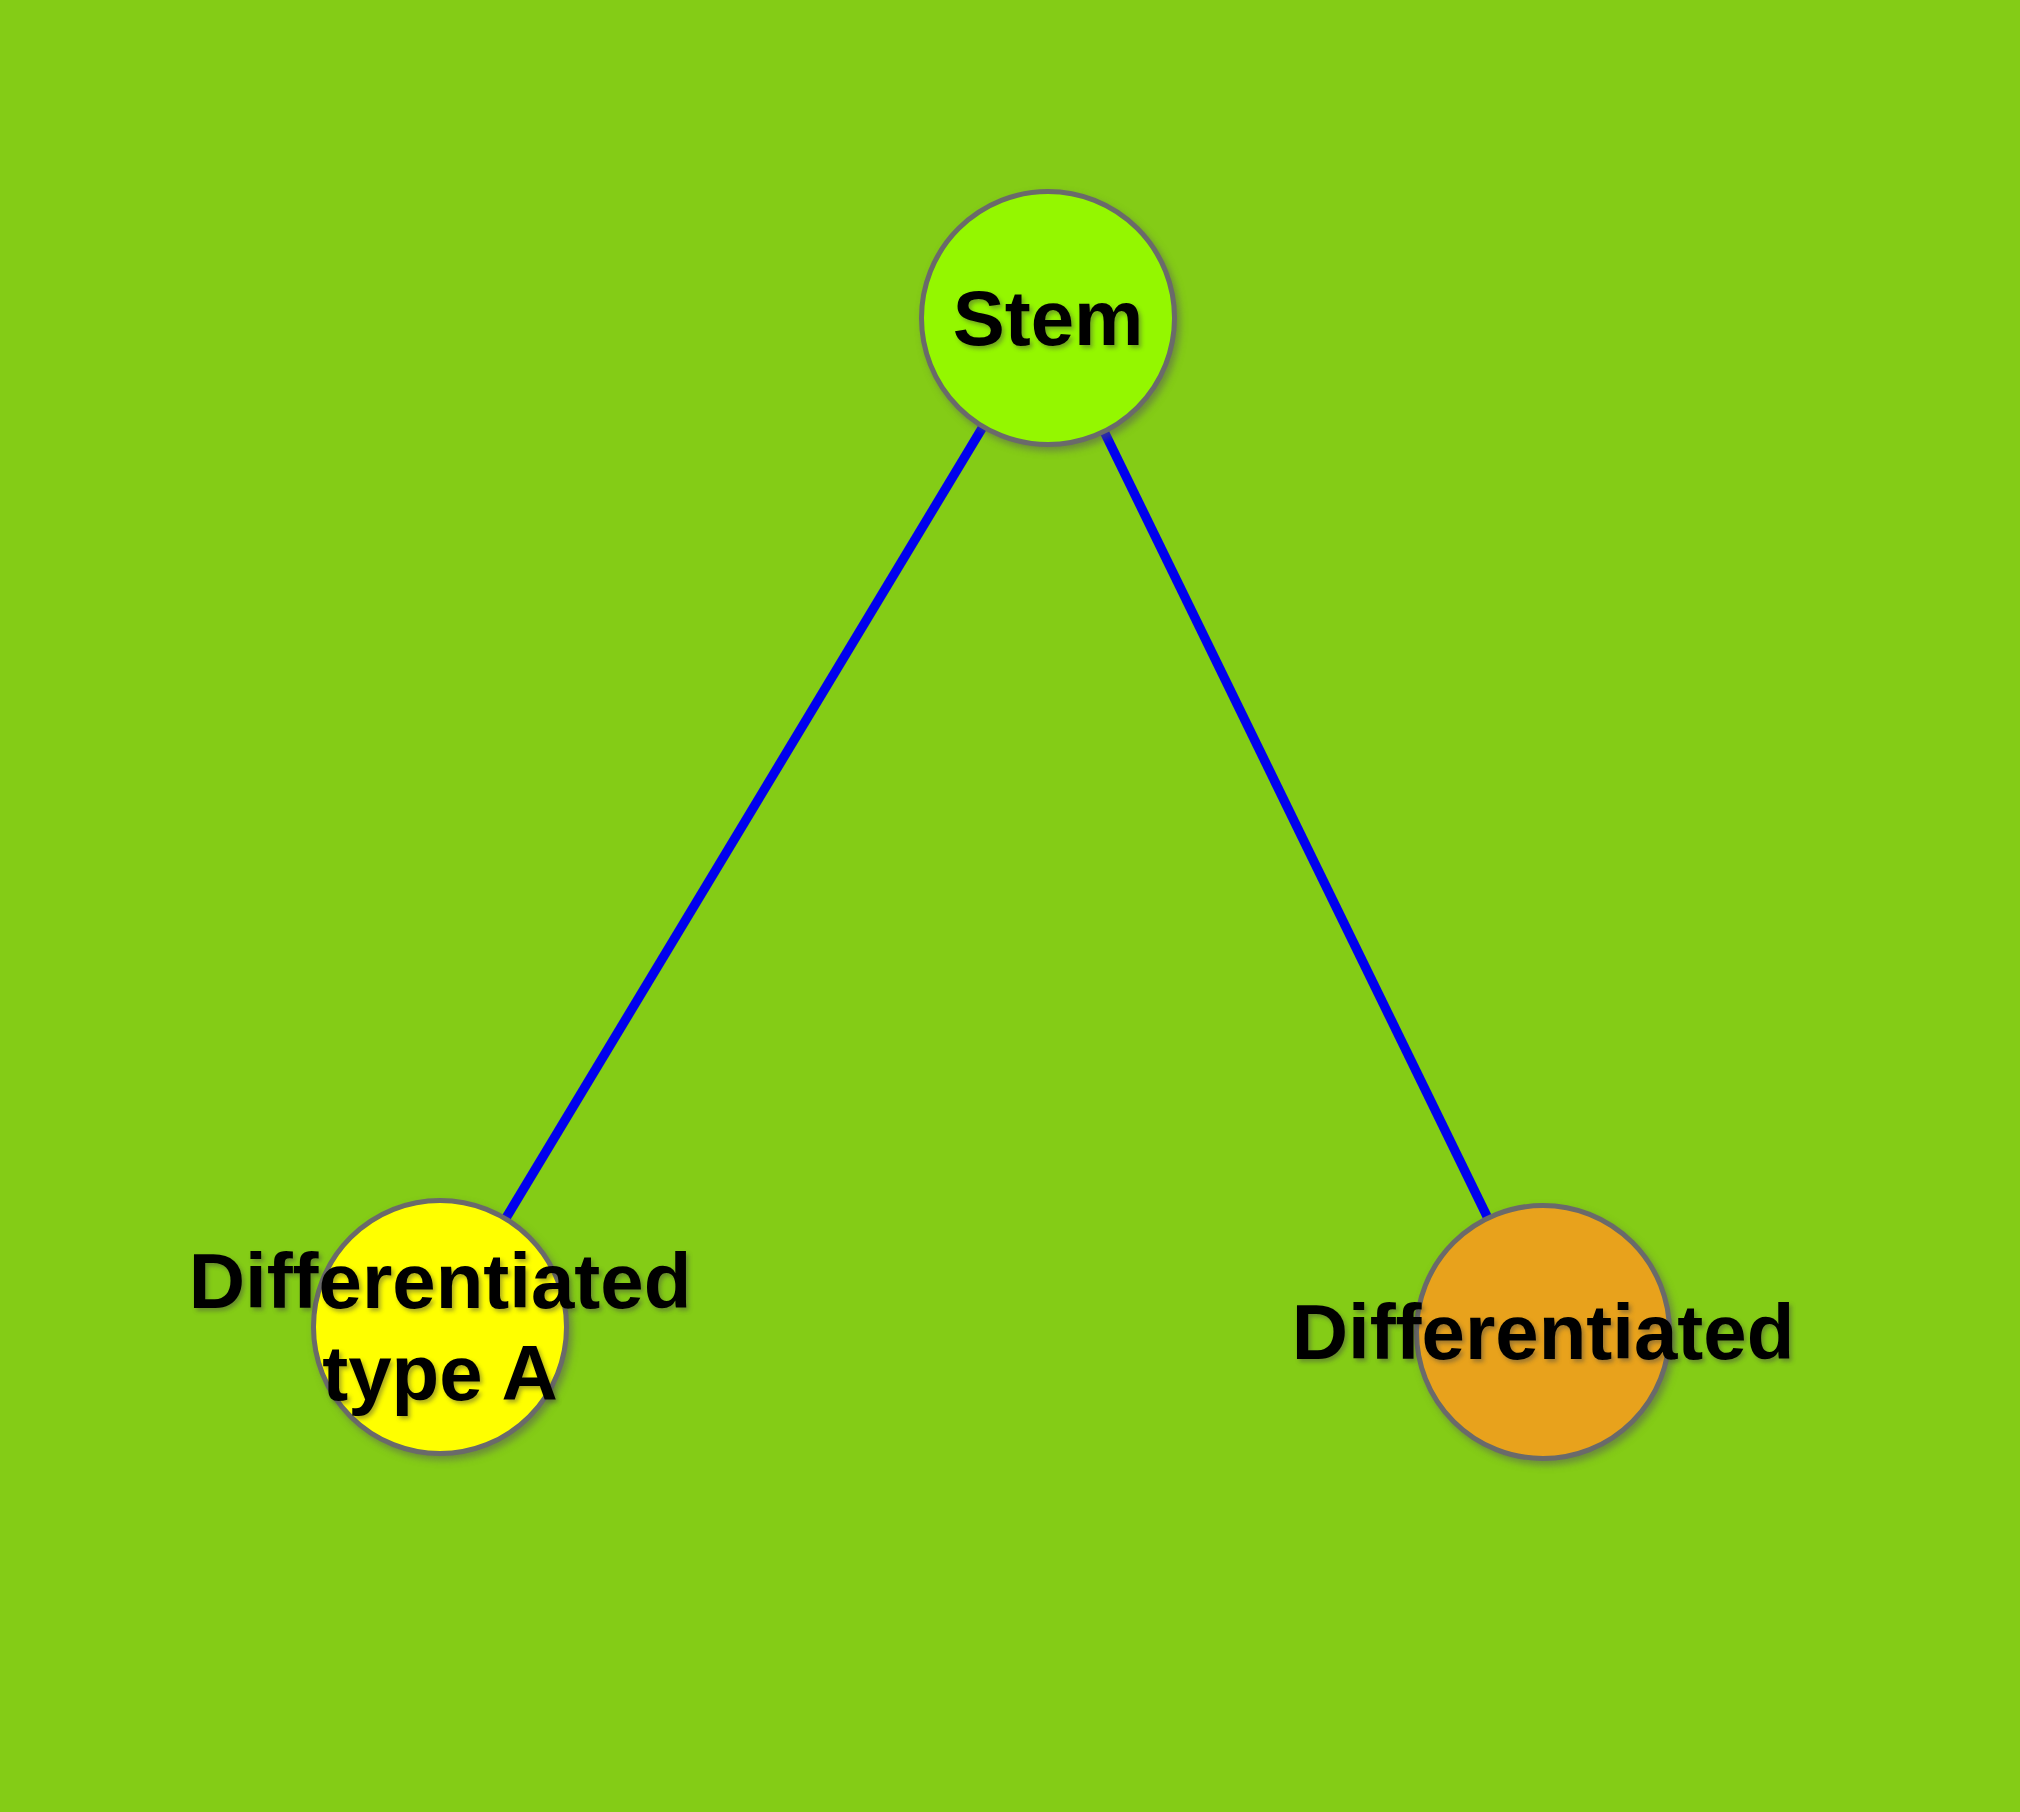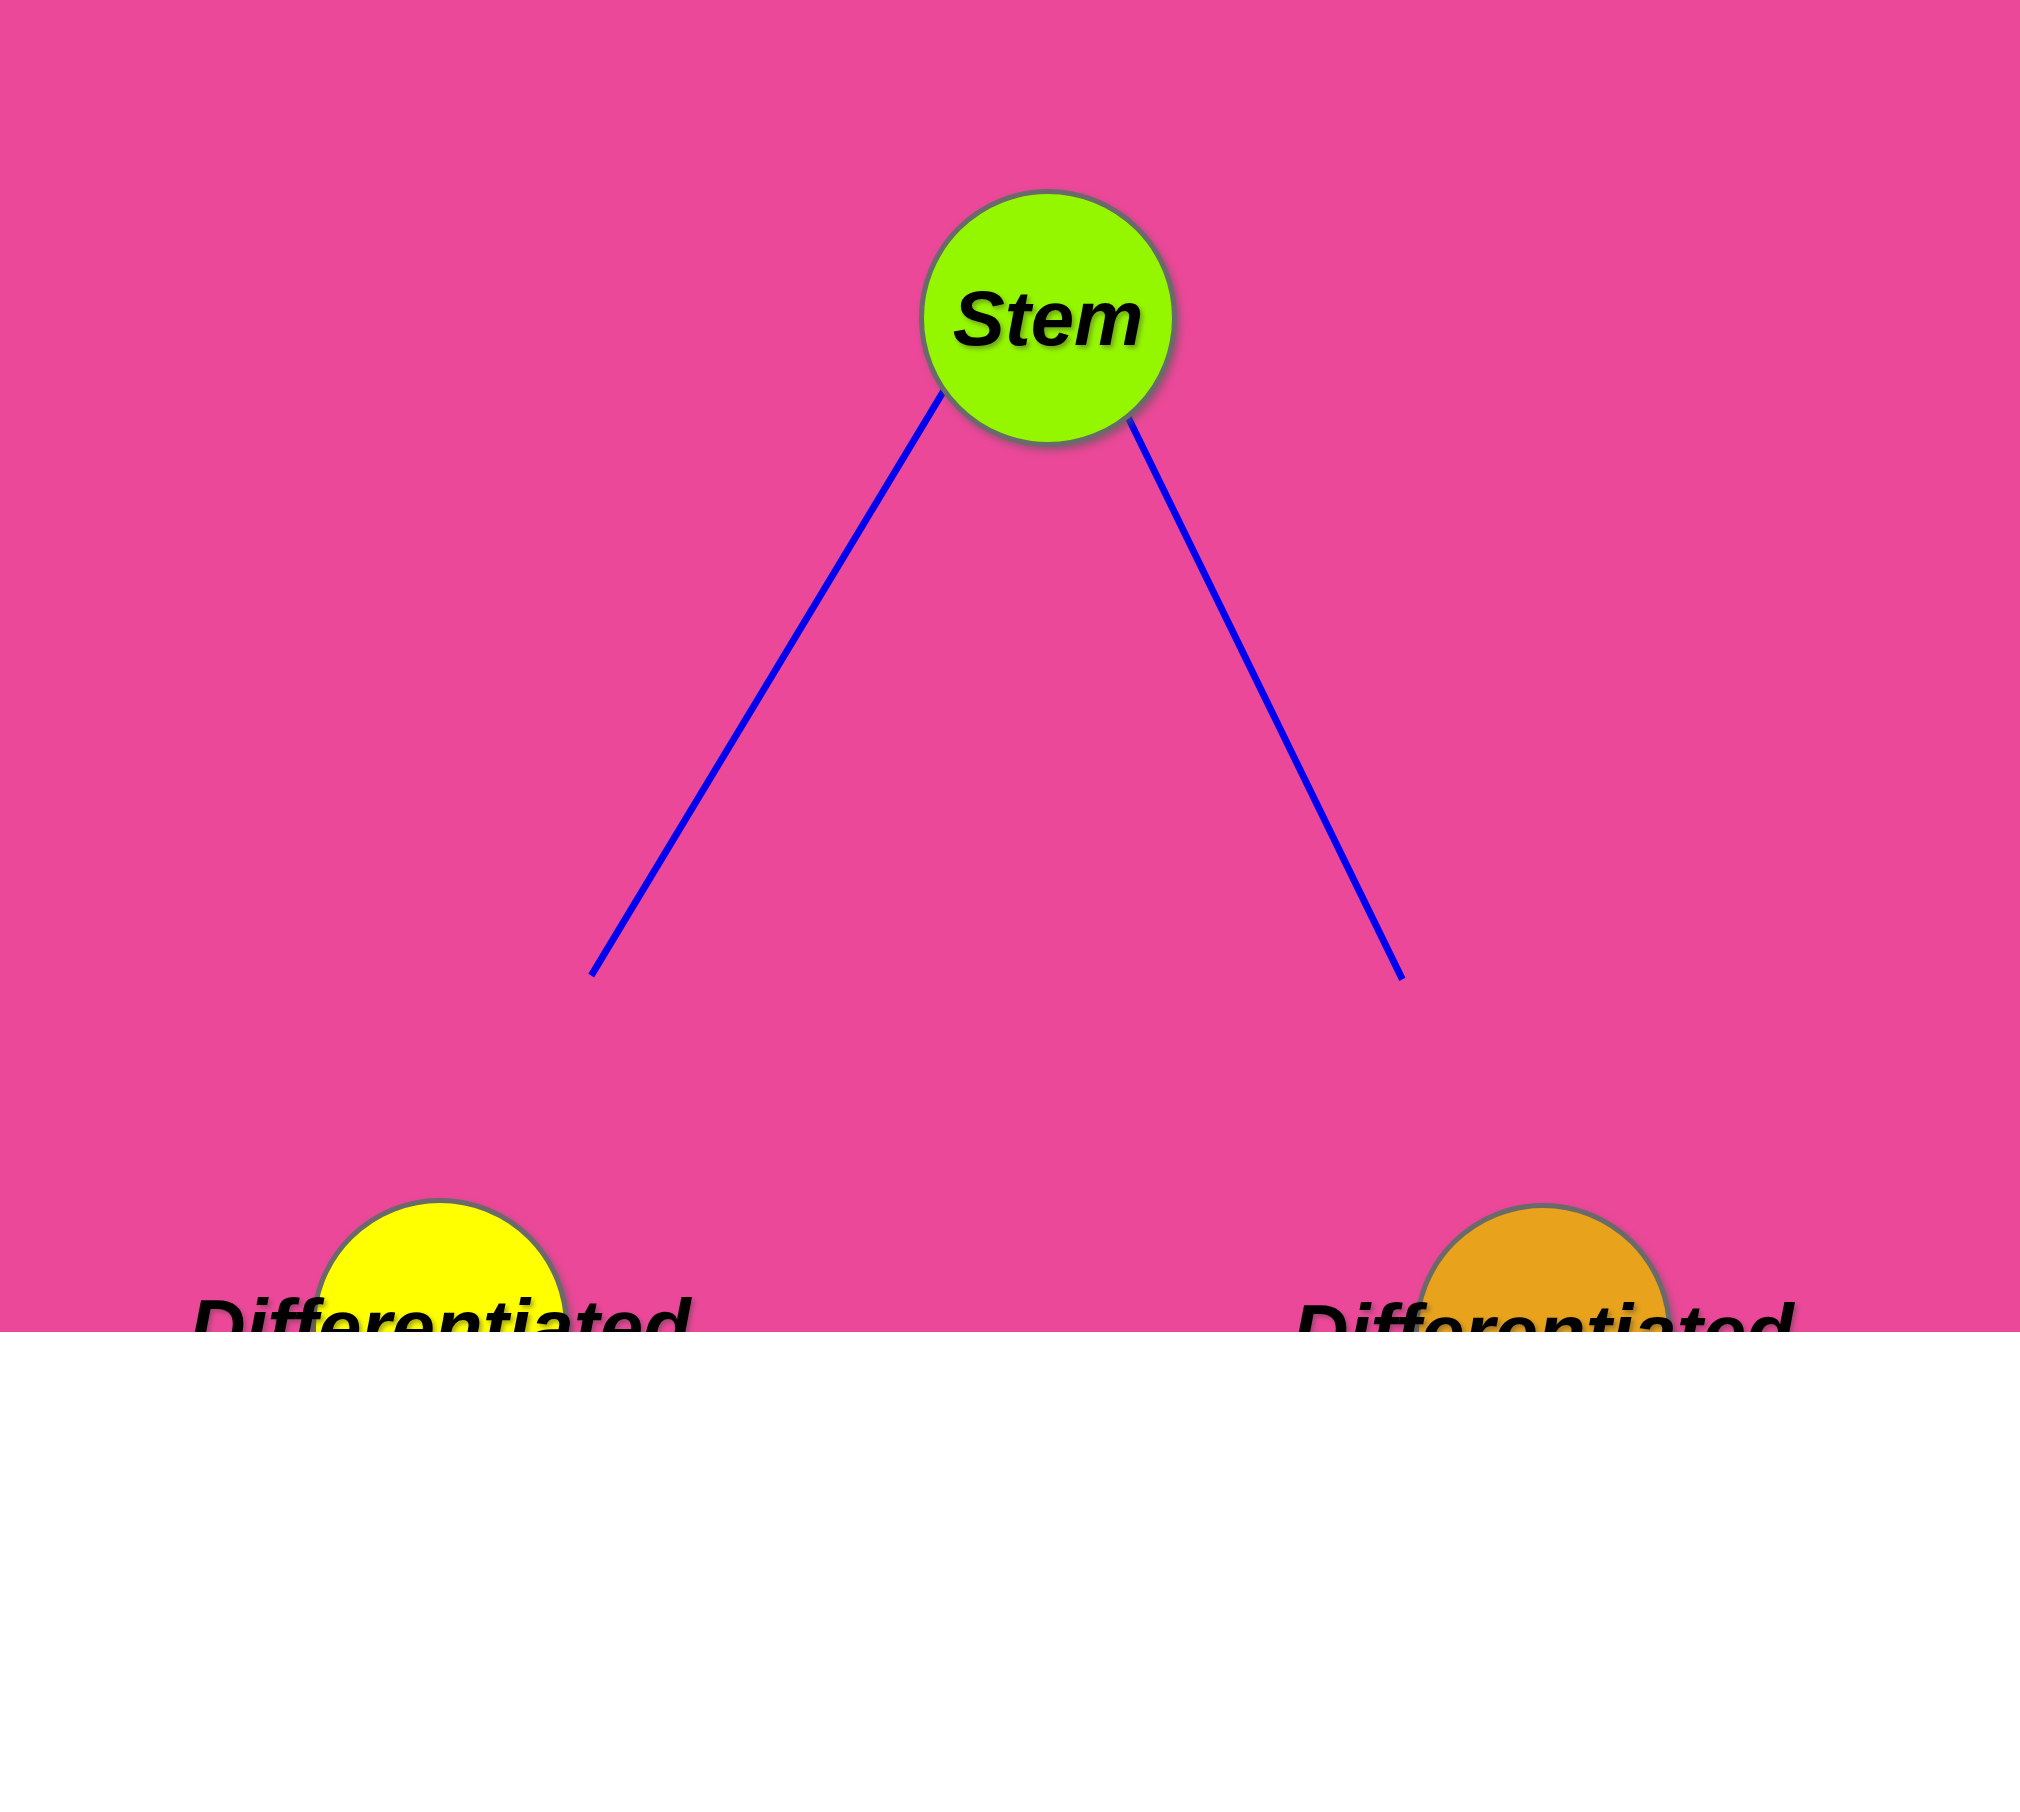--- a/index.html
+++ b/index.html
@@ -52,38 +52,39 @@
     white-space: nowrap;
     text-shadow: 2.5px 3.4px 4.2px rgba(68, 68, 68, 0.45);
   }
   .label .line {
     display: block;
   }
 </style>
 </head>
 <body>
 
-<div class="canvas" style="width: 2021px; height: 1332px; background: #ec4899; font-style: italic;">
+<div class="canvas" style="width: 2021px; height: 1812px; background: #84cc16;">
 
   <svg class="edges-layer" xmlns="http://www.w3.org/2000/svg" viewBox="0 0 2384 2138" width="2021" height="1812">
     <line x1="1237" y1="375" x2="519" y2="1566" stroke="#0000EE" stroke-width="11"></line>
     <line x1="1237" y1="375" x2="1821" y2="1572" stroke="#0000EE" stroke-width="11"></line>
   </svg>
 
   <div class="node" style="left: 1048px; top: 318px;">
     <div class="circle" style="width: 258px; height: 258px; background: rgb(148, 247, 0); border-color: rgb(106, 106, 106);"></div>
     <div class="label" style="color: rgb(0, 0, 0);">
       <span class="line">Stem</span>
     </div>
   </div>
 
   <div class="node" style="left: 440px; top: 1327px;">
     <div class="circle" style="width: 258px; height: 258px; background: rgb(255, 255, 0); border-color: rgb(106, 106, 106);"></div>
     <div class="label" style="color: rgb(0, 0, 0);">
       <span class="line">Differentiated</span>
+      <span class="line">type A</span>
     </div>
   </div>
 
   <div class="node" style="left: 1543px; top: 1332px;">
     <div class="circle" style="width: 258px; height: 258px; background: rgb(232, 162, 28); border-color: rgb(106, 106, 106);"></div>
     <div class="label" style="color: rgb(0, 0, 0);">
       <span class="line">Differentiated</span>
     </div>
   </div>
 

